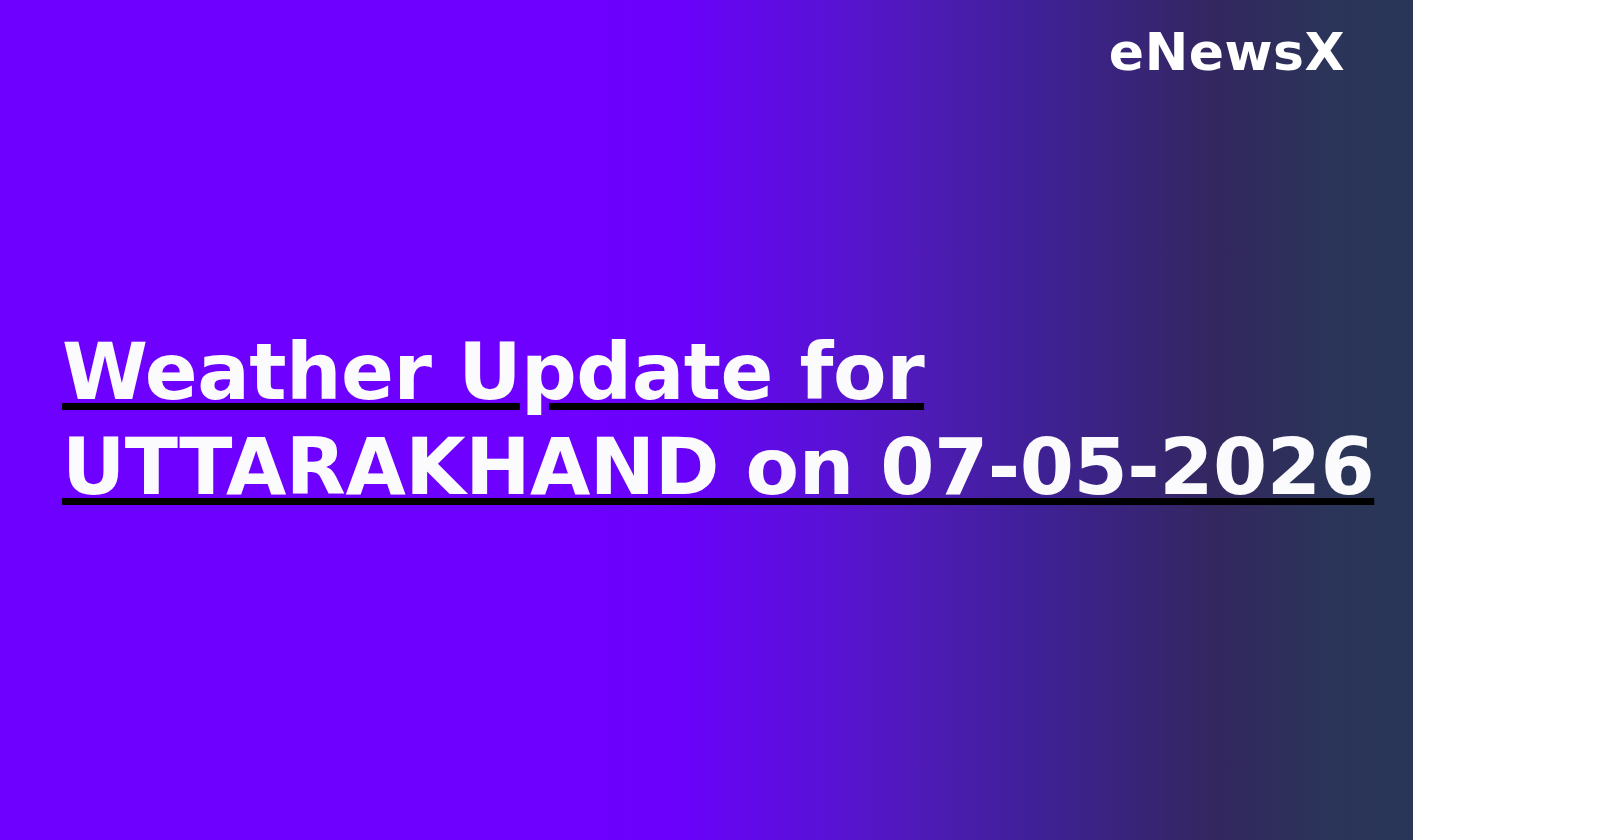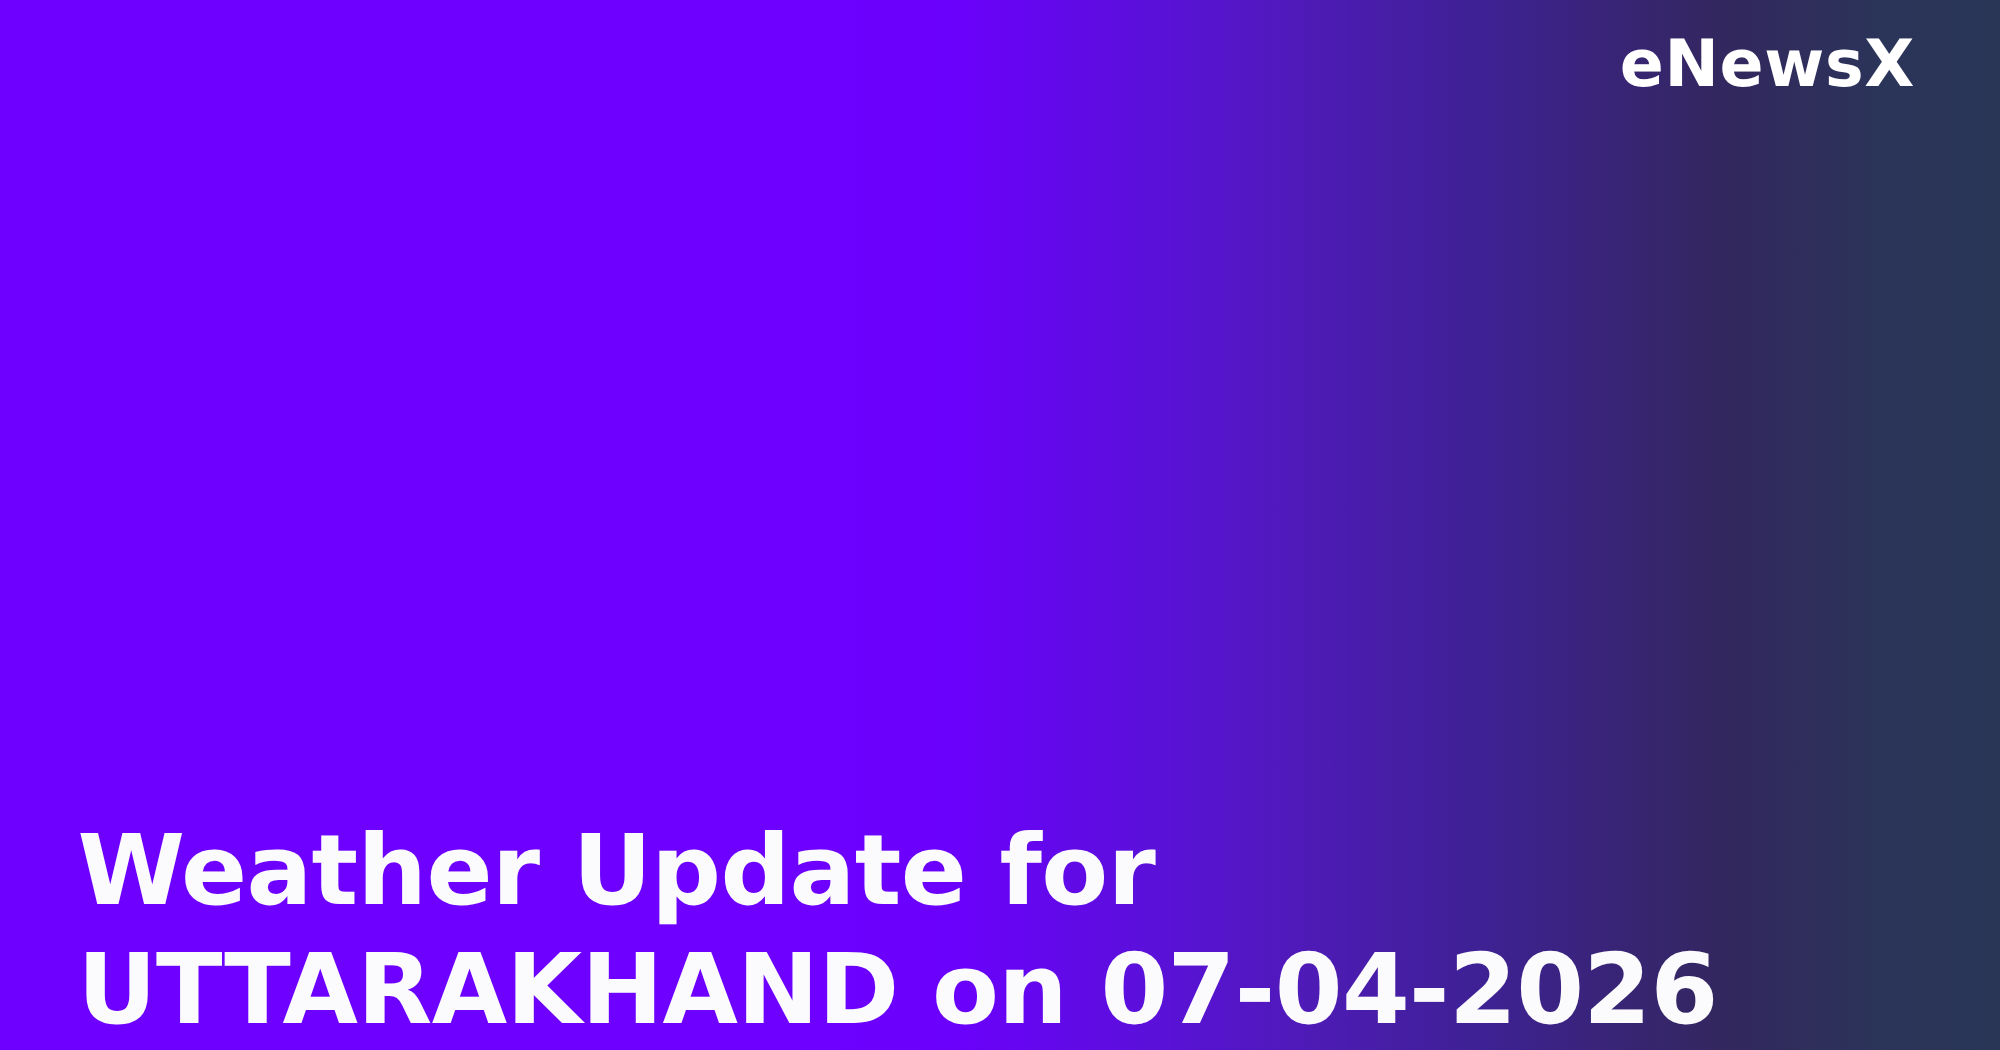--- a/index.html
+++ b/index.html
@@ -10,21 +10,21 @@
 
   body {
     width: 1600px;
     height: 840px;
     overflow: hidden;
     font-family: "DejaVu Sans", "Liberation Sans", sans-serif;
   }
 
   .banner {
     position: relative;
-    width: 1600px;
+    width: 1413px;
     height: 840px;
     box-sizing: border-box;
     background-image: linear-gradient(
       90deg,
       #6e00ff 0%,
       #6e00ff 40%,
       #6a01fb 48%,
       #5a11d8 58%,
       #4d1bb4 66%,
       #3e2194 74%,
@@ -59,21 +59,22 @@
   }
 
   .headline-block {
     position: absolute;
     left: 62px;
     right: 90px;
     top: 0;
     bottom: 0;
     display: flex;
     flex-direction: column;
-    justify-content: flex-end;
+    justify-content: center;
+    text-decoration: underline;
   }
 
   .headline {
     margin: 0;
     padding: 0;
     font-family: "DejaVu Sans", "Liberation Sans", sans-serif;
     font-size: 78px;
     font-weight: 700;
     line-height: 95px;
     color: #fbfbfd;
@@ -91,17 +92,17 @@
 
 <div class="banner">
 
   <div class="brand-bar">
     <div class="brand-logo">eNewsX</div>
   </div>
 
   <div class="headline-block">
     <h1 class="headline">
       <span class="headline-line">Weather Update for</span>
-      <span class="headline-line">UTTARAKHAND on 07-04-2026</span>
+      <span class="headline-line">UTTARAKHAND on 07-05-2026</span>
     </h1>
   </div>
 
 </div>
 
 </body></html>

